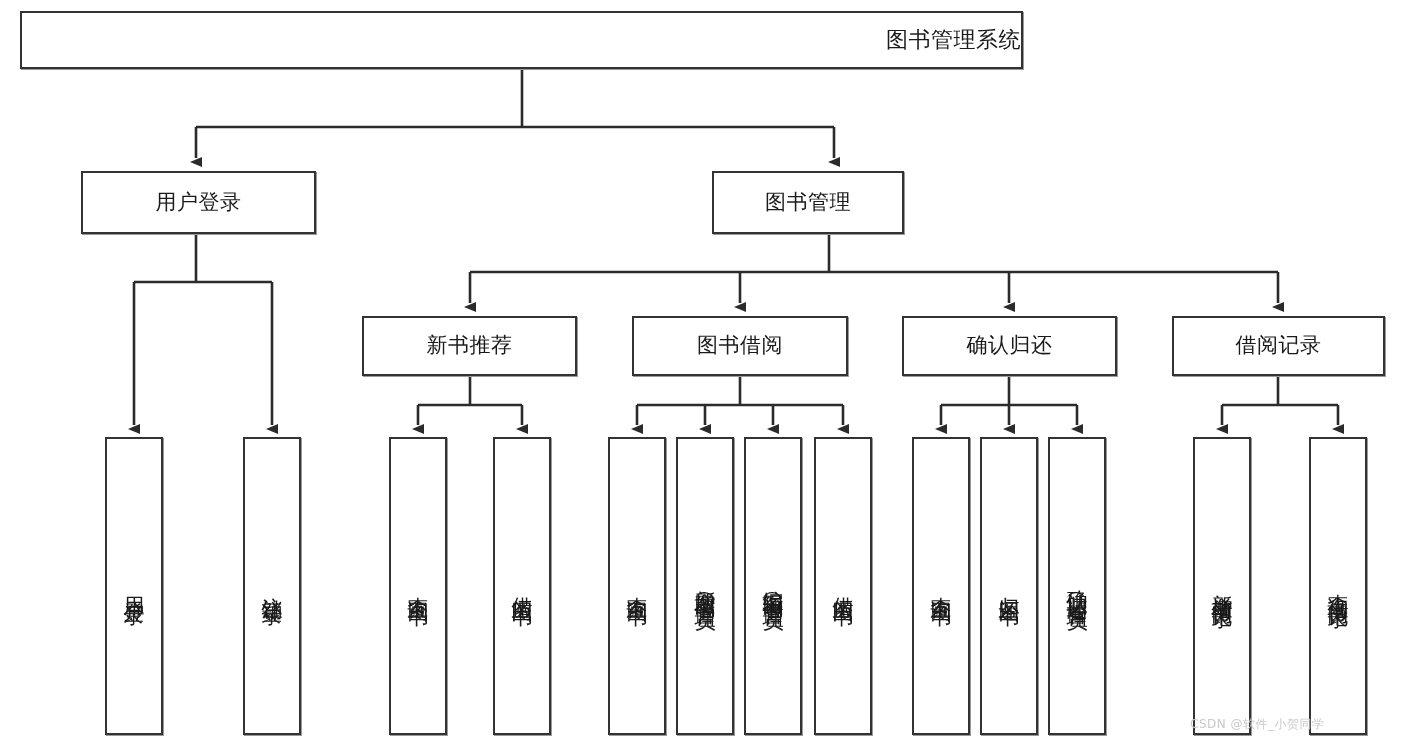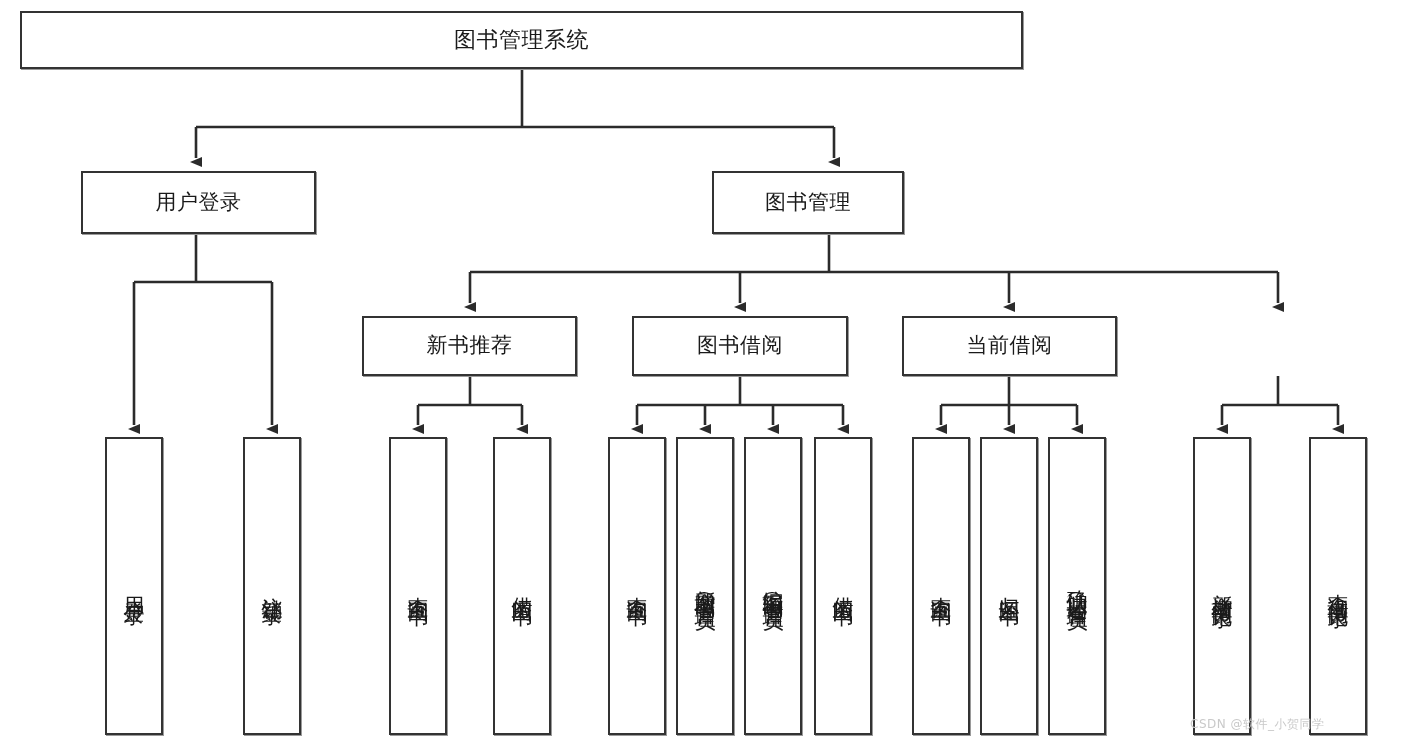--- a/index.html
+++ b/index.html
@@ -121,39 +121,42 @@
       <path d="M1009,405 L1009,425" marker-end="url(#arrow)"></path>
       <path d="M1077,405 L1077,425" marker-end="url(#arrow)"></path>
 
       <path d="M1278,376 L1278,405"></path>
       <path d="M1222,405 L1338,405"></path>
       <path d="M1222,405 L1222,425" marker-end="url(#arrow)"></path>
       <path d="M1338,405 L1338,425" marker-end="url(#arrow)"></path>
     </g>
   </svg>
 
-  <div class="node horiz root" style="left:20px; top:11px; width:1003px; height:58px;">
+  <div class="node horiz root" style="left:20px; top:11px; width:1003px; height:58px;justify-content:flex-end;">
     <span class="node-label">图书管理系统</span>
   </div>
 
   <div class="node horiz" style="left:81px; top:171px; width:235px; height:63px;">
     <span class="node-label">用户登录</span>
   </div>
   <div class="node horiz" style="left:712px; top:171px; width:192px; height:63px;">
     <span class="node-label">图书管理</span>
   </div>
 
   <div class="node horiz" style="left:632px; top:316px; width:216px; height:60px;">
     <span class="node-label">图书借阅</span>
   </div>
   <div class="node horiz" style="left:362px; top:316px; width:215px; height:60px;">
     <span class="node-label">新书推荐</span>
   </div>
   <div class="node horiz" style="left:902px; top:316px; width:215px; height:60px;">
-    <span class="node-label">当前借阅</span>
+    <span class="node-label">确认归还</span>
+  </div>
+  <div class="node horiz" style="left:1172px; top:316px; width:213px; height:60px;">
+    <span class="node-label">借阅记录</span>
   </div>
 
   <div class="node vert" style="left:105px; top:437px; width:58px; height:298px;">
     <span class="node-label">用户登录</span>
   </div>
   <div class="node vert" style="left:243px; top:437px; width:58px; height:298px;">
     <span class="node-label">注销登录</span>
   </div>
 
   <div class="node vert" style="left:389px; top:437px; width:58px; height:298px;">

